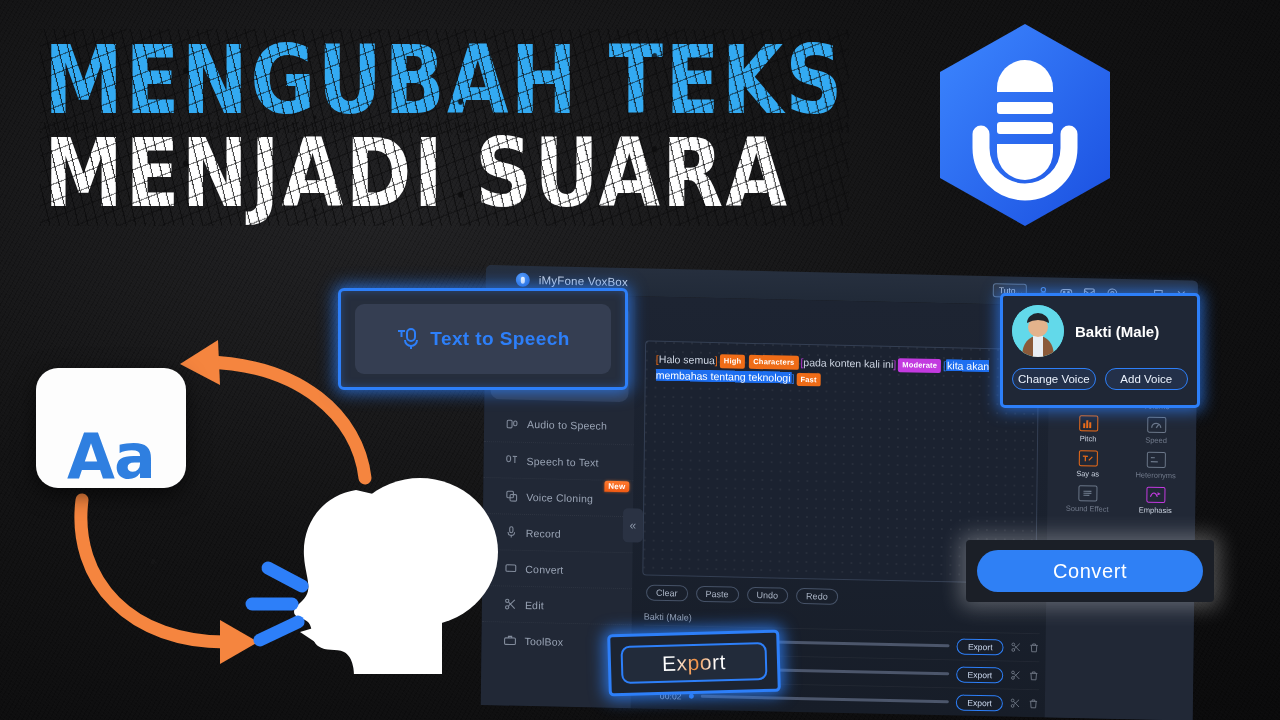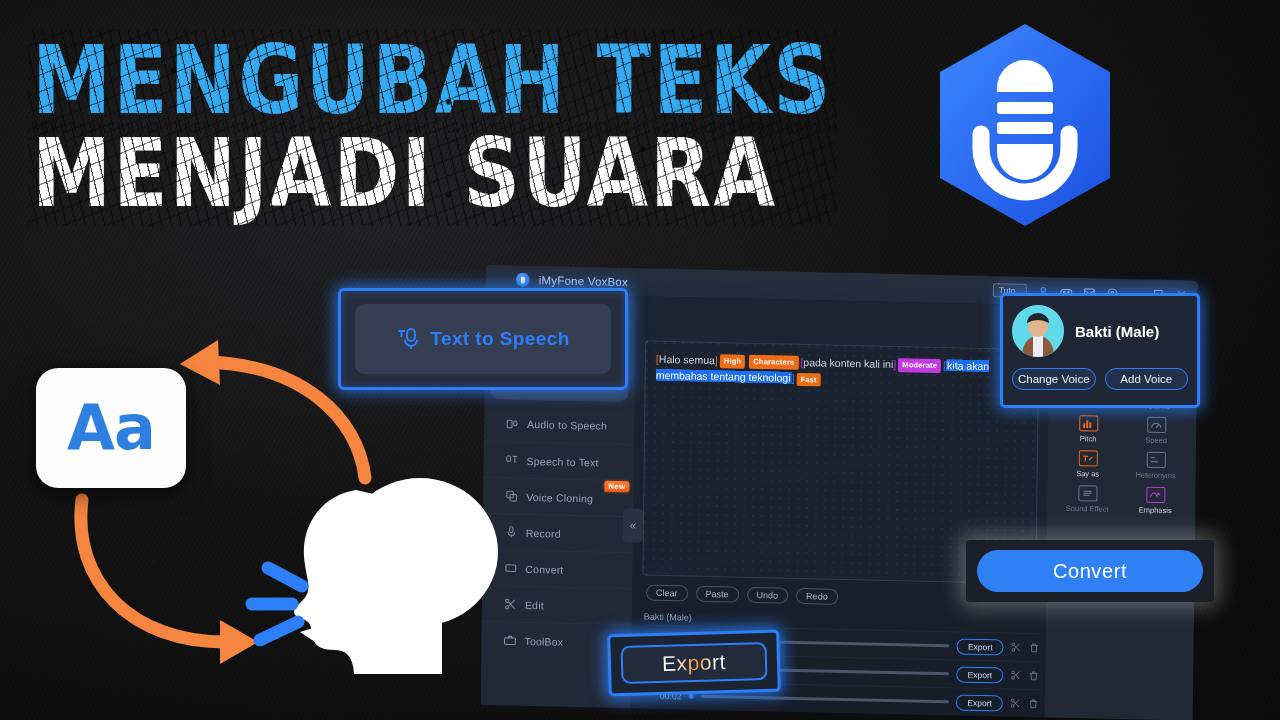--- a/index.html
+++ b/index.html
@@ -19,21 +19,21 @@
     content:""; position:absolute; inset:0; opacity:.5;
     background-image:
       repeating-linear-gradient(37deg, rgba(255,255,255,.025) 0 1px, transparent 1px 3px),
       repeating-linear-gradient(-61deg, rgba(0,0,0,.35) 0 1px, transparent 1px 4px),
       radial-gradient(circle at 12% 78%, rgba(255,255,255,.03) 0 2px, transparent 3px),
       radial-gradient(circle at 62% 18%, rgba(255,255,255,.025) 0 2px, transparent 3px),
       radial-gradient(circle at 84% 62%, rgba(255,255,255,.02) 0 2px, transparent 3px);
   }
 
   
-  #headline { position:absolute; left:32px; top:34px; z-index:40; }
+  #headline { position:absolute; left:44px; top:34px; z-index:40; }
   .hl-line {
     font-family:"DejaVu Sans", sans-serif;
     font-weight:bold;
     font-size:78px;
     line-height:.99;
     letter-spacing:2px;
     transform:scaleY(1.22) scaleX(1.02);
     transform-origin:left top;
     white-space:nowrap;
     position:relative;
@@ -55,21 +55,21 @@
     mix-blend-mode:normal;
   }
 
   
   #logo { position:absolute; left:925px; top:18px; width:200px; height:220px; z-index:38; }
 
   
   #aa-card{
     position:absolute; left:36px; top:368px; width:150px; height:120px;
     background:#fdfdfd; border-radius:22px; z-index:36;
-    display:flex; align-items:center; justify-content:center;
+    display:flex; align-items:flex-end; justify-content:center;
     box-shadow:0 6px 22px rgba(0,0,0,.6);
   }
   #aa-card span{
     font-family:"DejaVu Sans", sans-serif; font-weight:bold;
     font-size:62px; color:#2f7fe0; letter-spacing:-1px; line-height:1;
   }
 
   
   #cycle { position:absolute; left:20px; top:330px; width:480px; height:370px; z-index:35; }
 

